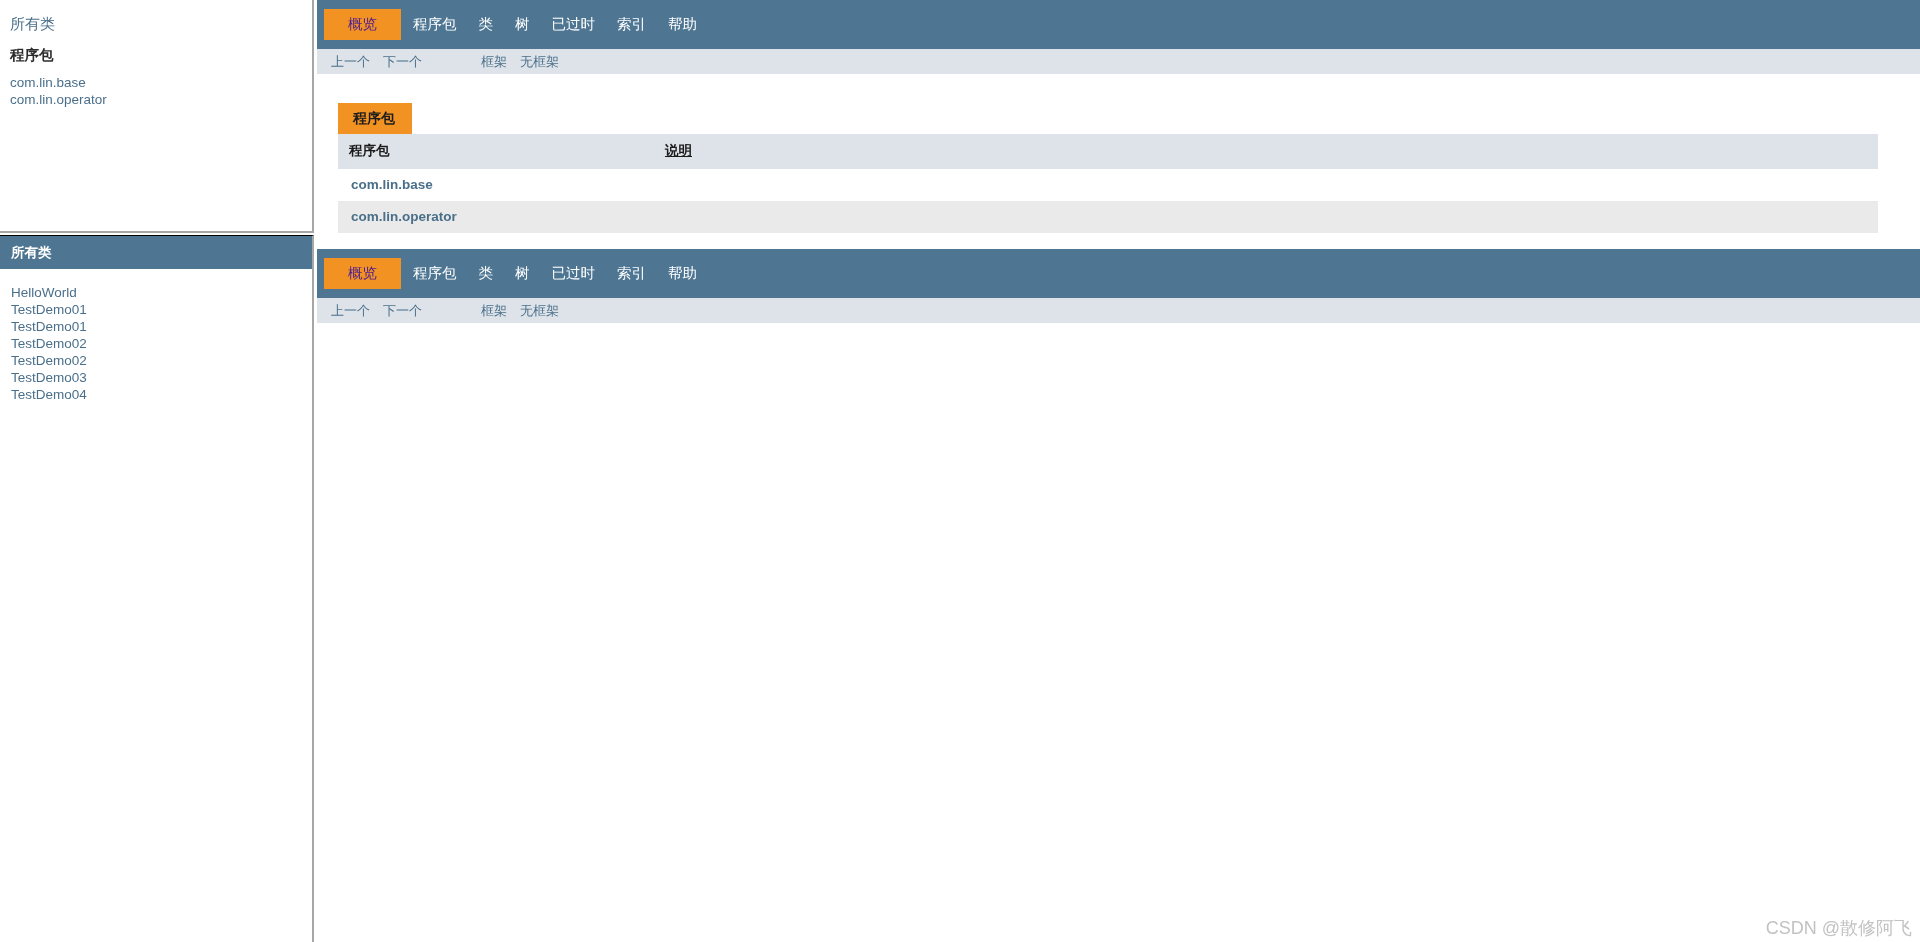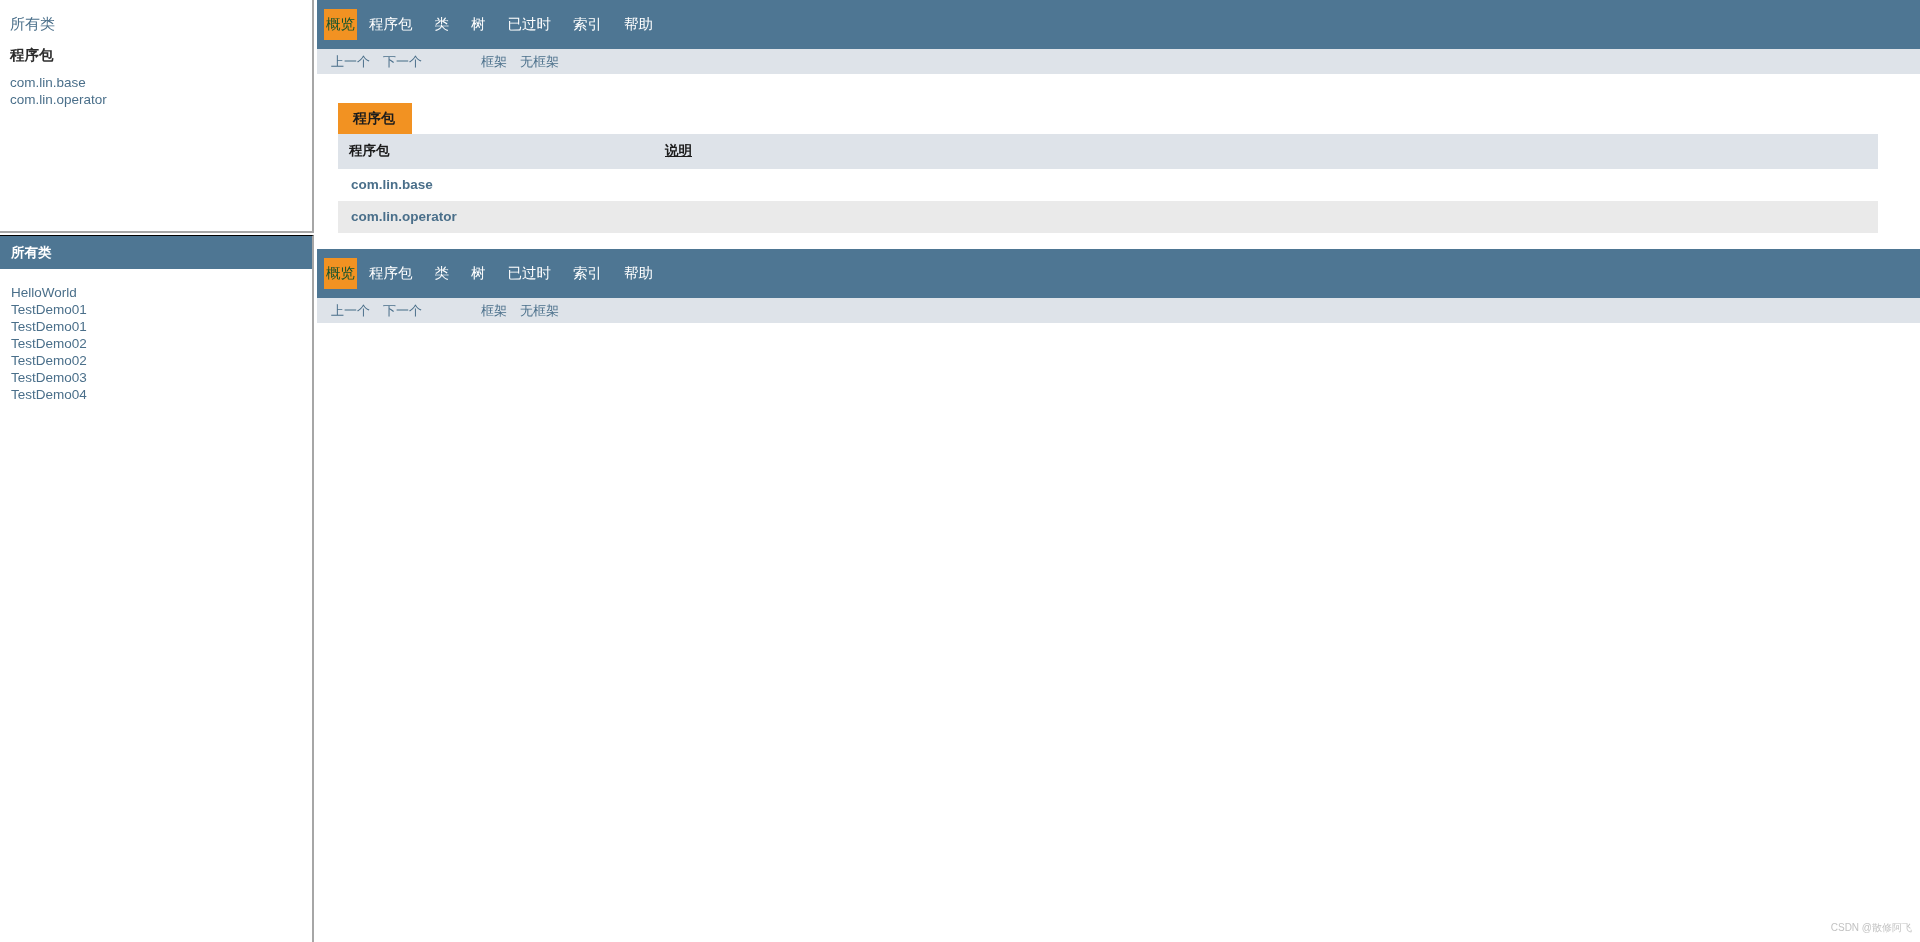--- a/index.html
+++ b/index.html
@@ -128,23 +128,23 @@
     color: #ffffff;
     font-size: 14.5px;
     padding: 6px 10px;
     margin: 0 1px;
     line-height: 17px;
     cursor: pointer;
     white-space: nowrap;
   }
   .nav-item.active {
     background: #f29222;
-    color: #14532d;
+    color: #4c1d95;
     font-weight: normal;
-    padding: 7px 2px;
+    padding: 7px 24px;
   }
 
   
   .subnav {
     background: #dee3e9;
     height: 25px;
     box-sizing: border-box;
     display: flex;
     align-items: center;
     padding: 0 0 0 14px;
@@ -213,21 +213,21 @@
   .content-spacer { height: 16px; background: #ffffff; }
 
   #bottom-filler { background: #ffffff; height: 640px; }
 
   
   #watermark {
     position: absolute;
     right: 8px;
     bottom: 4px;
     color: #c2c2c2;
-    font-size: 10px;
+    font-size: 18px;
     line-height: 20px;
     user-select: none;
     white-space: nowrap;
   }
 </style>
 </head>
 <body>
 
 <div id="left-column">
 

